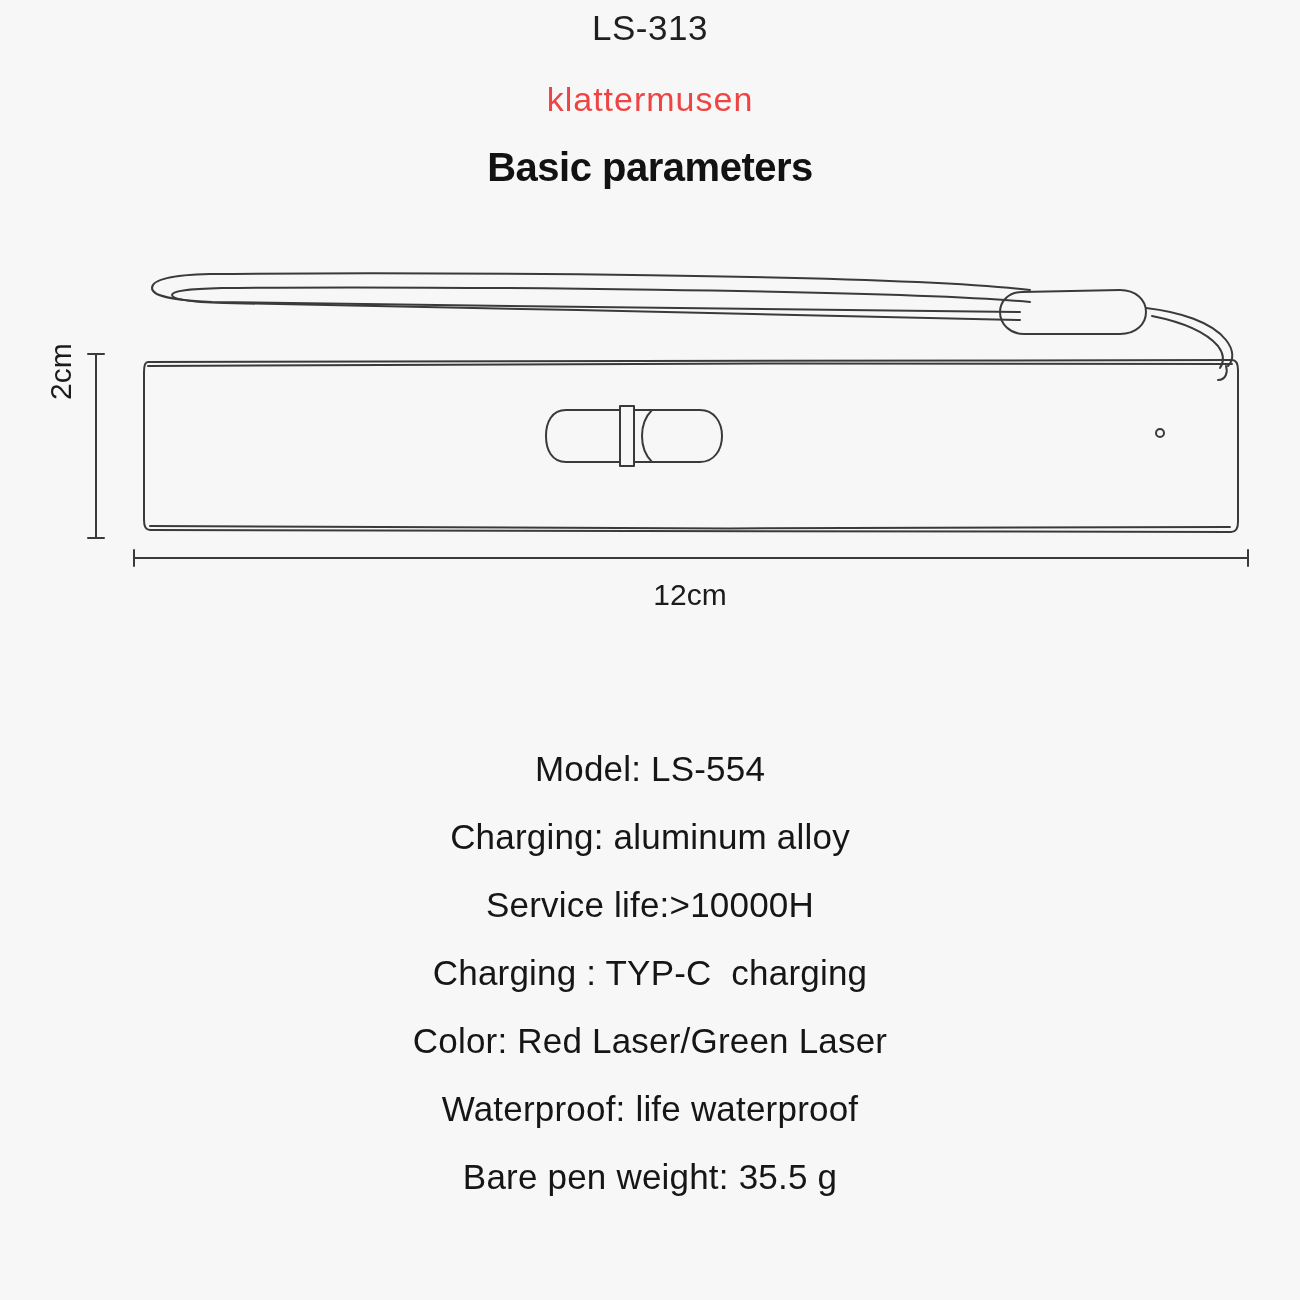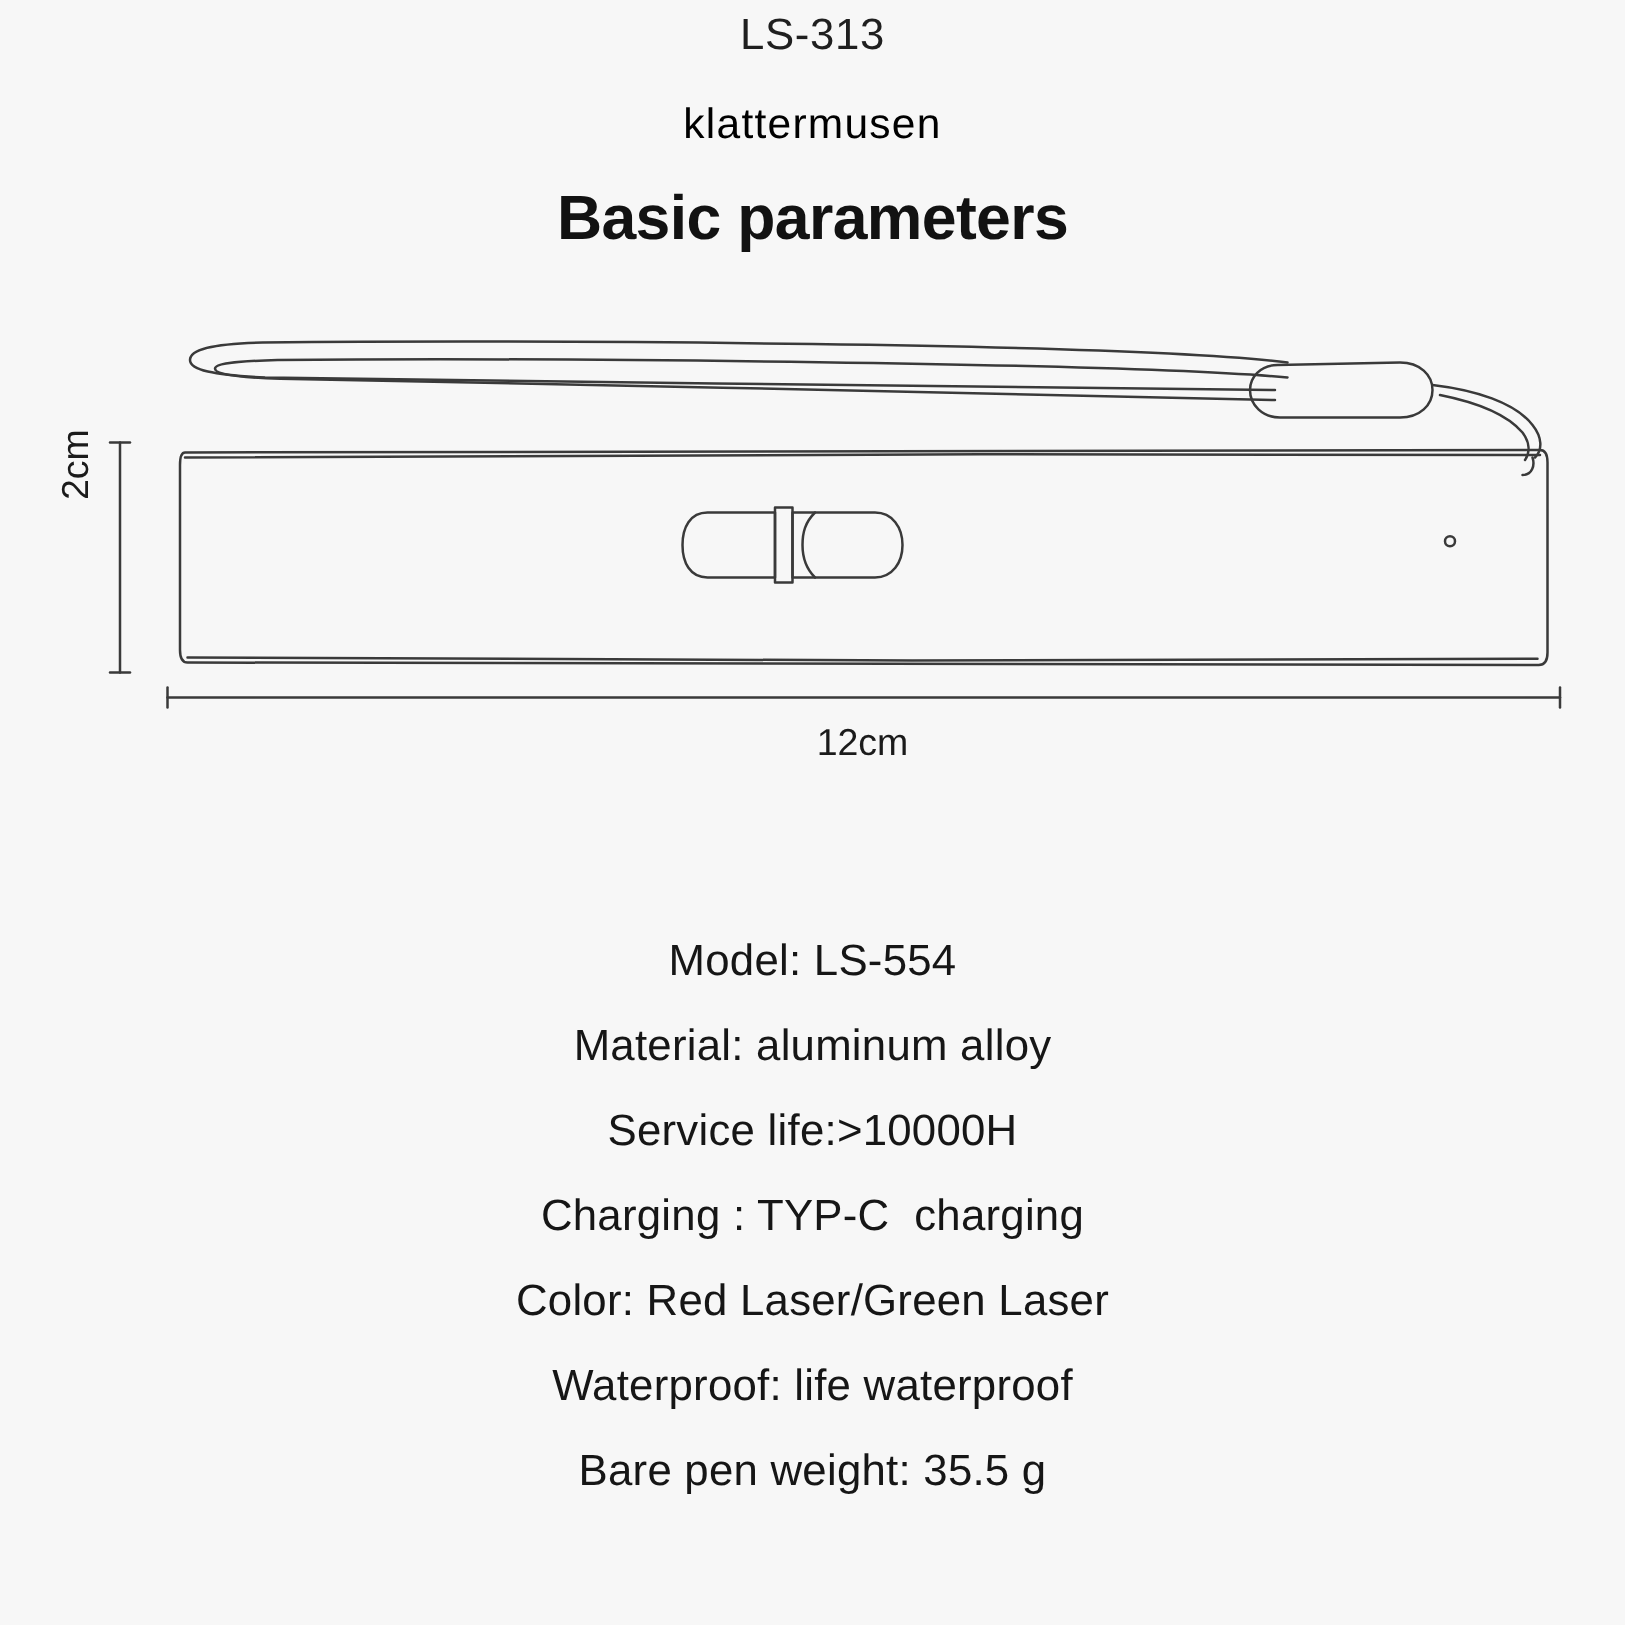--- a/index.html
+++ b/index.html
@@ -30,30 +30,30 @@
     letter-spacing: 0.5px;
     color: #1f1f1f;
   }
   .brand {
     position: absolute;
     top: 80px;
     left: 0;
     width: 1300px;
     text-align: center;
     font-size: 34px;
-    color: #000000;
+    color: #ef4444;
     letter-spacing: 1px;
   }
   .title {
     position: absolute;
     top: 145px;
     left: 0;
     width: 1300px;
     text-align: center;
-    font-size: 50px;
+    font-size: 40px;
     font-weight: bold;
     color: #121212;
     letter-spacing: -0.5px;
   }
   .diagram {
     position: absolute;
     top: 250px;
     left: 0;
     width: 1300px;
     height: 390px;
@@ -146,21 +146,21 @@
         </g>
       </g>
     </svg>
   </div>
 
   <div class="dim-label-v">2cm</div>
   <div class="dim-label-h">12cm</div>
 
   <div class="specs">
     <div class="spec-line">Model: LS-554</div>
-    <div class="spec-line">Material: aluminum alloy</div>
+    <div class="spec-line">Charging: aluminum alloy</div>
     <div class="spec-line">Service life:&gt;10000H</div>
     <div class="spec-line">Charging : TYP-C  charging</div>
     <div class="spec-line">Color: Red Laser/Green Laser</div>
     <div class="spec-line">Waterproof: life waterproof</div>
     <div class="spec-line">Bare pen weight: 35.5 g</div>
   </div>
 
 </div>
 
 </body></html>

